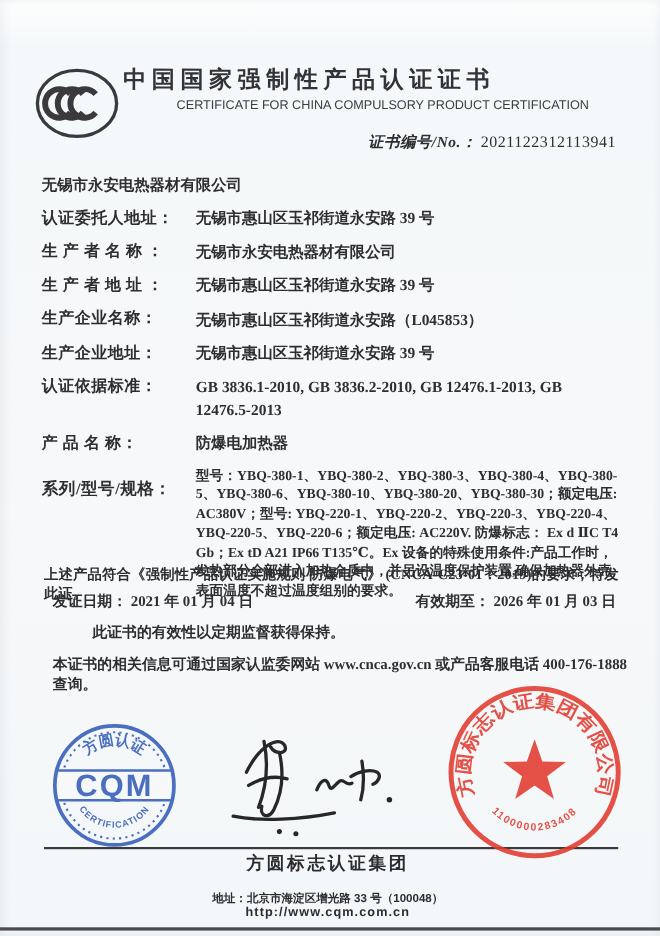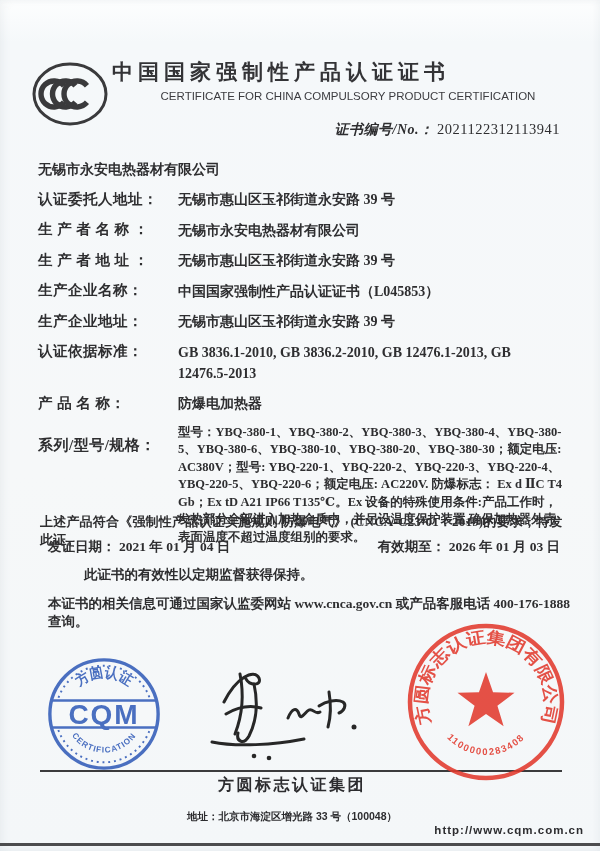--- a/index.html
+++ b/index.html
@@ -35,26 +35,26 @@
   .statement{position:absolute;top:513px;left:40px;right:26px;font-size:13px;font-weight:700;letter-spacing:.2px;}
   .dates{position:absolute;top:538px;left:48px;right:40px;display:flex;justify-content:space-between;
          font-size:13.5px;font-weight:700;}
   .maintenance{position:absolute;top:566px;left:48px;font-size:13.5px;font-weight:700;padding-left:36px;}
   .info{position:absolute;top:595px;left:48px;right:26px;font-size:13.5px;font-weight:700;}
   
   .cqm{position:absolute;left:46px;top:656px;}
   .signature{position:absolute;left:196px;top:650px;}
   .rule{position:absolute;left:40px;right:38px;top:770px;border-top:2px solid #3b3b3d;}
   .stamp{position:absolute;left:404px;top:620px;opacity:.88;}
-  .footer{position:absolute;top:775px;left:0;right:16px;text-align:center;}
+  .footer{position:absolute;top:775px;left:0;right:4px;text-align:center;}
   .footer-org{font-size:16px;font-weight:800;letter-spacing:2.5px;color:#2c2c2f;}
   .footer-addr{font-size:10.5px;font-weight:700;margin-top:14px;color:#2c2c2f;
                font-family:"Liberation Sans","DejaVu Sans",sans-serif;}
   .footer-url{font-size:11.5px;font-weight:700;letter-spacing:1px;color:#2c2c2f;
-              font-family:"Liberation Sans","DejaVu Sans",sans-serif;text-align:right;}
+              font-family:"Liberation Sans","DejaVu Sans",sans-serif;}
   .serial{position:absolute;left:34px;top:860px;color:#e8463b;
           font-family:Liberation Serif, serif;margin-left:40px;}
   .serial .prefix{font-size:13px;margin-right:12px;}
   .serial .num{font-size:21px;letter-spacing:3px;}
   .bottom-edge{position:absolute;left:0;right:0;top:843px;height:3px;background:#4c4c4e;}
 </style>
 </head>
 <body>
 
 <div class="page">
@@ -86,21 +86,21 @@
     <div class="row">
       <div class="label">生 产 者 名 称 ：</div>
       <div class="value">无锡市永安电热器材有限公司</div>
     </div>
     <div class="row">
       <div class="label">生 产 者 地 址 ：</div>
       <div class="value">无锡市惠山区玉祁街道永安路 39 号</div>
     </div>
     <div class="row">
       <div class="label">生产企业名称：</div>
-      <div class="value">中国国家强制性产品认证证书（L045853）</div>
+      <div class="value">无锡市惠山区玉祁街道永安路（L045853）</div>
     </div>
     <div class="row">
       <div class="label">生产企业地址：</div>
       <div class="value">无锡市惠山区玉祁街道永安路 39 号</div>
     </div>
     <div class="row std">
       <div class="label">认证依据标准：</div>
       <div class="value">GB 3836.1-2010, GB 3836.2-2010, GB 12476.1-2013, GB 12476.5-2013</div>
     </div>
     <div class="row">

